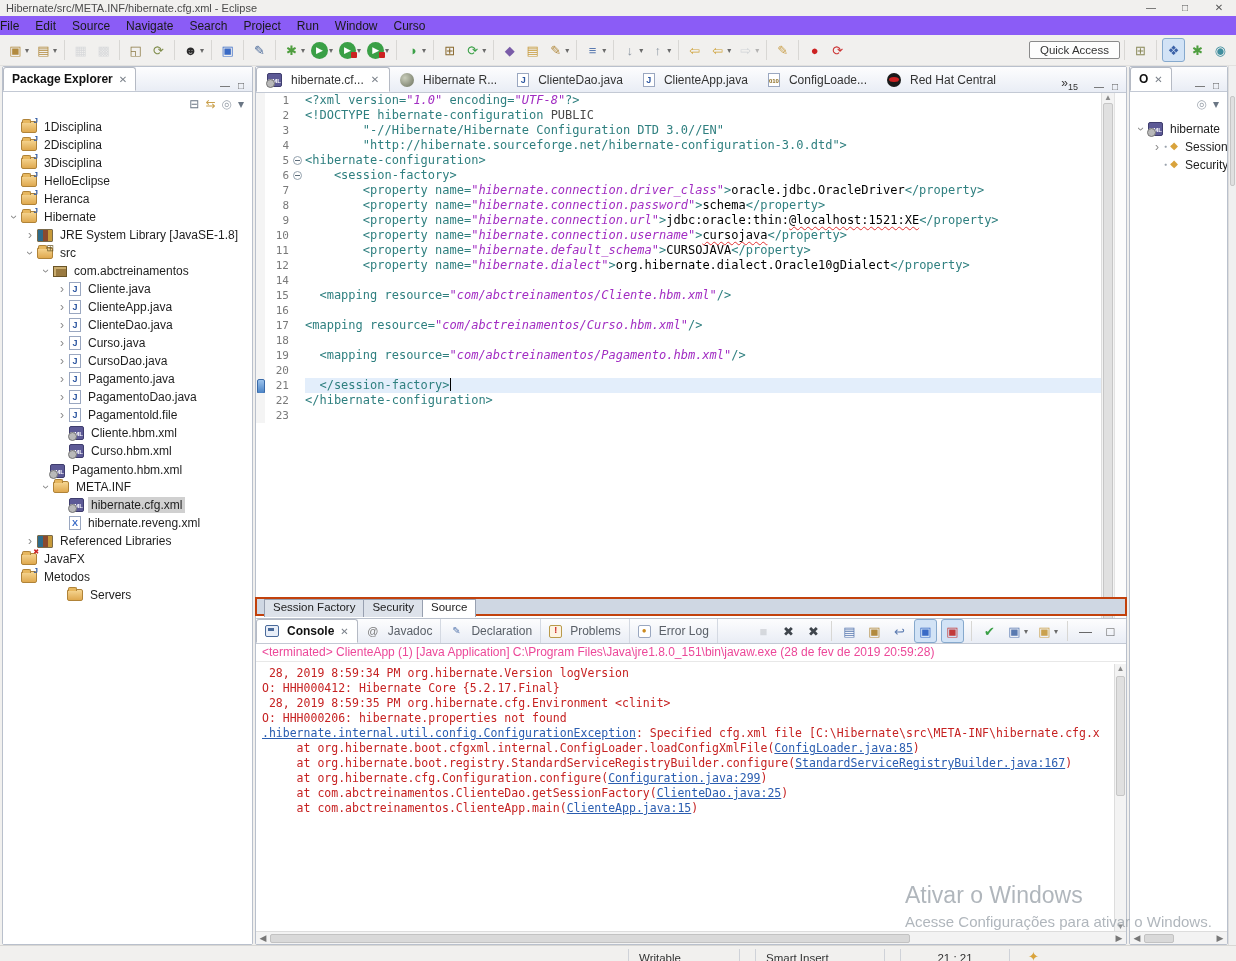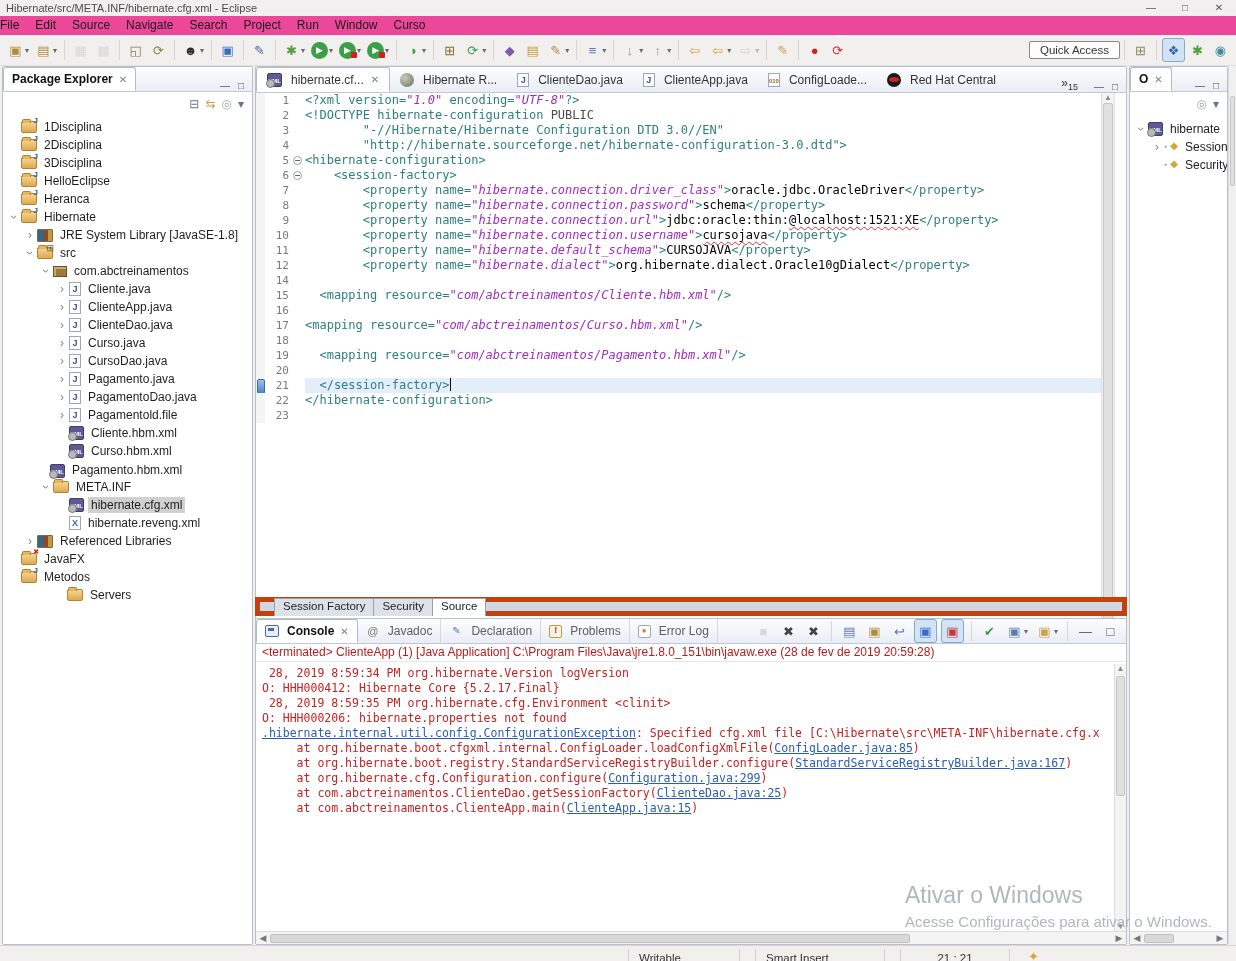--- a/index.html
+++ b/index.html
@@ -4,21 +4,21 @@
 <style>
   *{box-sizing:border-box;margin:0;padding:0}
   html,body{width:1236px;height:961px;overflow:hidden}
   body{font-family:"Liberation Sans",sans-serif;background:#f1f0ee;position:relative;font-size:12px;color:#222}
   .abs{position:absolute}
   
   #titlebar{left:0;top:0;width:1236px;height:16px;background:#f1f0ee;display:flex;align-items:center}
   #title-text{margin-left:6px;font-size:11px;color:#4a4a4a;white-space:nowrap}
   #win-controls{margin-left:auto;display:flex;height:16px}
   .wbtn{width:34px;text-align:center;font-size:10px;color:#555;line-height:16px}
-  #menubar{left:0;top:16px;width:1236px;height:19px;display:flex;align-items:flex-start;background:#ec4899}
+  #menubar{left:0;top:16px;width:1236px;height:19px;display:flex;align-items:center;background:#8b5cf6}
   .menu-item{padding:2px 8px;font-size:12px;color:#1a1a1a;white-space:nowrap}
   .menu-item:first-child{margin-left:-8px}
   #toolbar{left:0;top:35px;width:1236px;height:31px;background:#f1f0ee;display:flex;align-items:center;padding:0 4px;border-bottom:1px solid #e2e1df}
   .tbi{display:inline-flex;align-items:center;height:24px;padding:0 2px;margin:0 1px;border-radius:3px}
   .tbi .tbg{width:17px;height:17px;display:inline-flex;align-items:center;justify-content:center;font-size:13px;line-height:17px}
   .tbi .cir{border-radius:50%;font-size:9px}
   .tbi .dd{font-size:8px;color:#6a6a6a;margin-left:1px}
   .tbi.dis{opacity:.45}
   .tbi.tsel{background:#d2e3f6;border:1px solid #86a9cd}
   .tbsep{width:1px;height:20px;background:#d8d7d4;margin:0 4px}
@@ -94,27 +94,27 @@
   .csq{color:#000;text-decoration:underline wavy #e03030 1px;text-underline-offset:2px}
   .caret{display:inline-block;width:1px;height:13px;background:#000;vertical-align:-2px}
   #evscroll{position:absolute;right:12px;top:26px;width:13px;bottom:13px;background:#f3f3f3;border-left:1px solid #ddd}
   #eover{position:absolute;right:0;top:26px;width:12px;bottom:13px;background:#fcfcfc;border-left:1px solid #e2e2e2}
   .sbarrow{position:absolute;width:100%;text-align:center;font-size:8px;color:#8a8a8a}
   .vthumb{position:absolute;left:1px;right:1px;background:#e0e0e0;border:1px solid #c6c6c6;border-radius:2px}
   .hscroll{position:absolute;height:13px;background:#f3f3f3;border-top:1px solid #ddd;display:flex;align-items:center}
   .hscroll .ar{width:14px;text-align:center;font-size:9px;color:#777}
   .hthumb{height:9px;background:#d9d9d9;border:1px solid #c2c2c2;border-radius:2px}
   
-  #subtabs{position:absolute;left:255px;top:597px;width:872px;height:19px;background:#cfd7e3;border:5px solid #c2410c;display:flex;align-items:center;padding-left:14px}
+  #subtabs{position:absolute;left:255px;top:597px;width:872px;height:19px;background:#cfd7e3;border:2px solid #c2410c;display:flex;align-items:flex-start;padding-left:7px}
   .stab{height:18px;padding:1px 8px;font-size:11.5px;color:#222;background:#dde2ea;border:1px solid #98a0b0;border-bottom:none;margin-right:-1px}
   .stab.active{background:#fff;font-weight:normal}
   
   #console-panel{left:255px;top:618px;width:872px;height:327px}
   #ctoolbar{margin-left:auto;display:flex;align-items:center;gap:2px;padding-right:4px}
-  #console-header{height:18px;background:#fff;border-bottom:1px solid #e8e8e8;font-size:12px;color:#b91c1c;padding:1px 6px;white-space:nowrap;overflow:hidden}
+  #console-header{height:18px;background:#fff;border-bottom:1px solid #e8e8e8;font-size:12px;color:#ec4899;padding:1px 6px;white-space:nowrap;overflow:hidden}
   #console-body{position:absolute;top:45px;left:0;right:12px;bottom:13px;background:#fff;overflow:hidden;font-family:"DejaVu Sans Mono","Liberation Mono",monospace;font-size:11.5px;line-height:15px;padding:2px 0 0 6px}
   .cline{white-space:pre}
   .err{color:#c62222}
   .lnk{color:#2a5db0;text-decoration:underline}
   #cvscroll{position:absolute;right:0;top:45px;width:12px;bottom:13px;background:#f3f3f3;border-left:1px solid #ddd}
   
   #outline-panel{left:1129px;top:66px;width:99px;height:879px}
   #outline-tree{position:absolute;top:49px;left:0;right:0;bottom:13px;overflow:hidden;background:#fff;padding-top:4px}
   #right-strip{position:absolute;left:1228px;top:66px;width:8px;height:879px;background:#f0f0f0;border-left:1px solid #ddd}
   #right-strip .vthumb{top:30px;height:90px}

